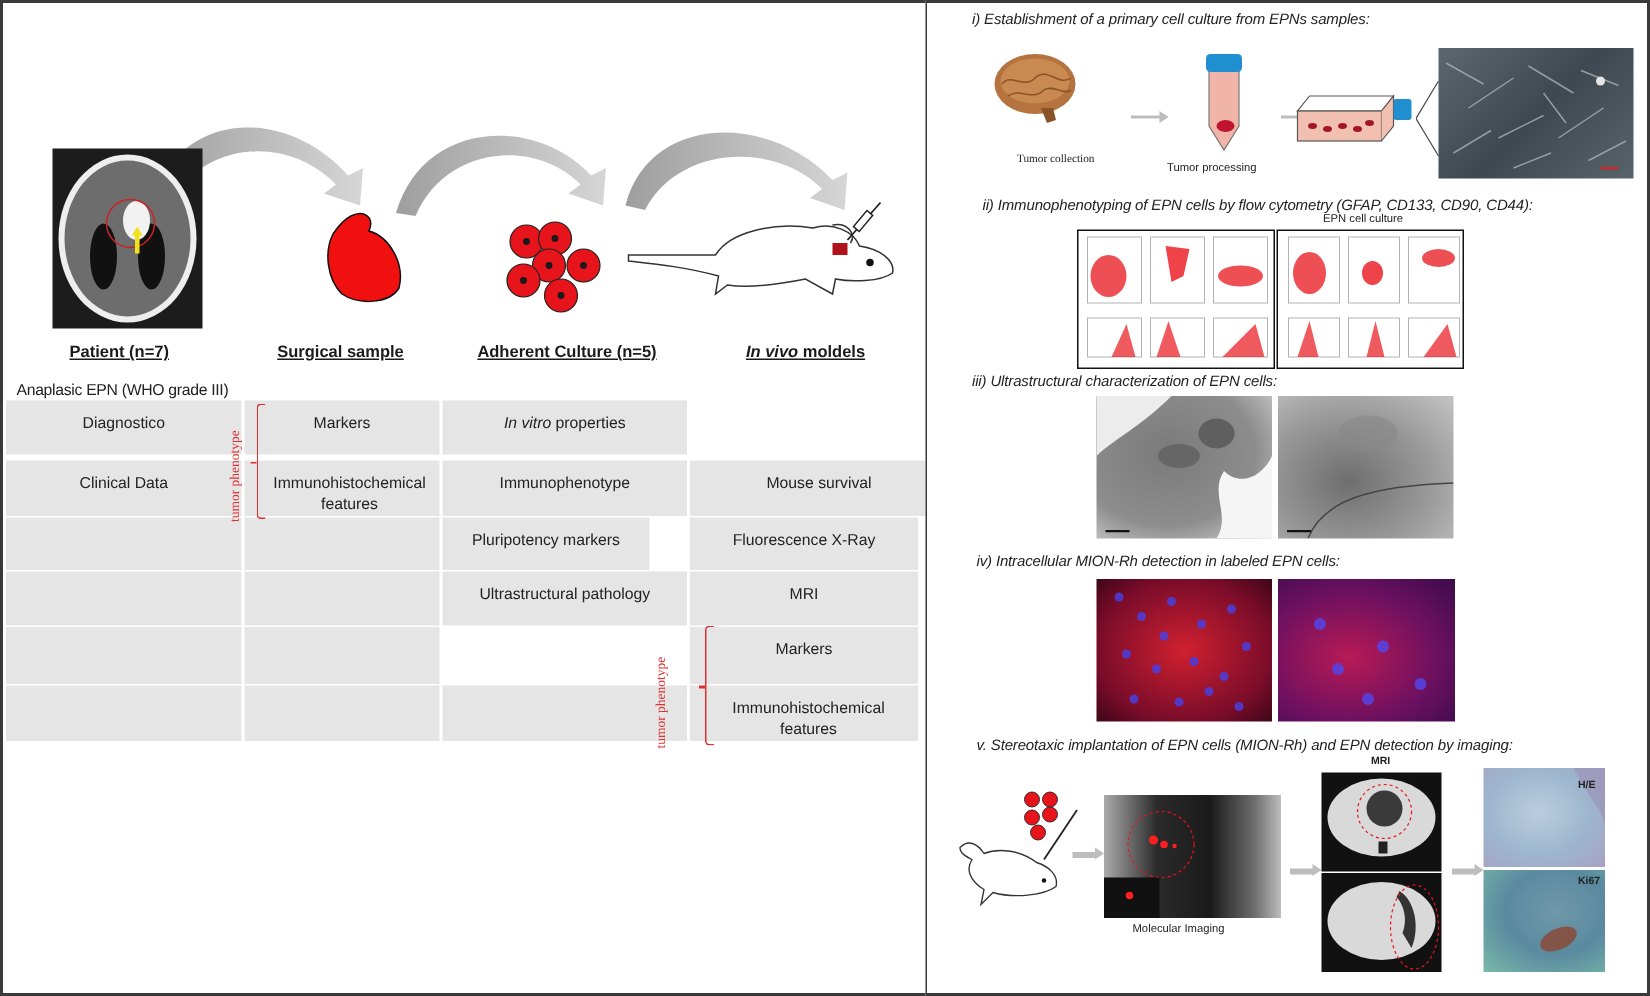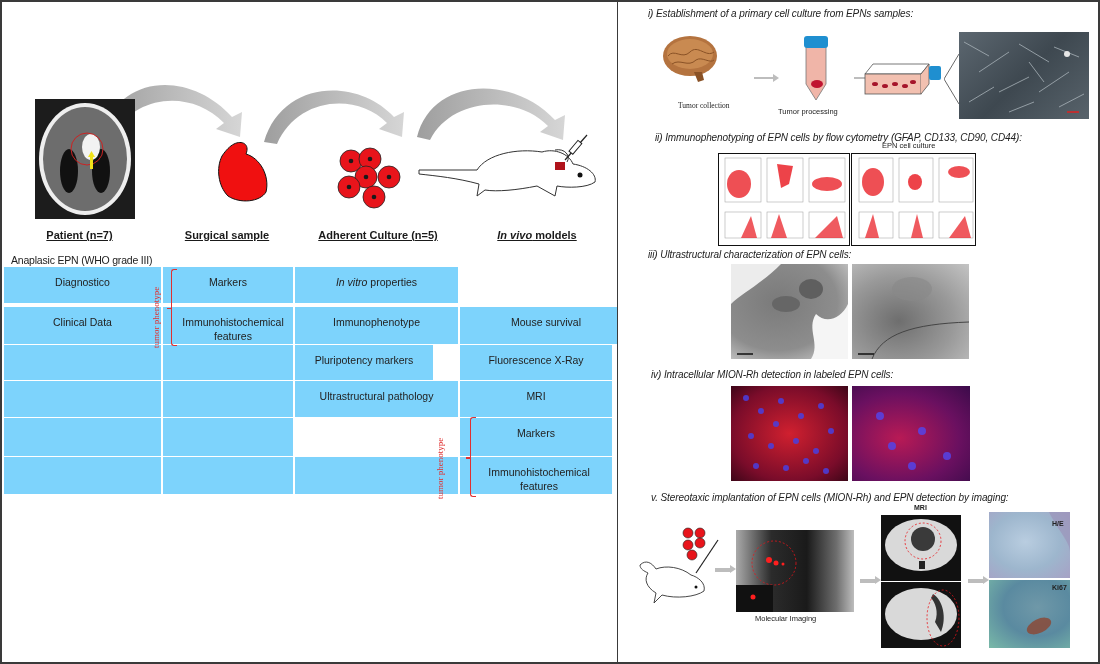--- a/index.html
+++ b/index.html
@@ -11,21 +11,21 @@
   #right-panel { left: 617px; top: 0; width: 483px; height: 664px; border-left: 1px solid #3a3a3a; text-align: center; }
 
   .abs { position: absolute; }
 
   
   .col-head { position: absolute; top: 227px; font-size: 11px; font-weight: bold; text-decoration: underline; color: #1a1a1a; text-align: center; white-space: nowrap; }
   .col-head i { font-style: italic; }
   .subtitle { position: absolute; left: 9px; top: 252px; font-size: 10.5px; color: #222; letter-spacing: -0.2px; }
 
   
-  .cell { position: absolute; background: #7dd3fc; font-size: 10.5px; color: #222; text-align: center; padding-top: 8px; line-height: 14px; }
+  .cell { position: absolute; background: #e5e5e5; font-size: 10.5px; color: #222; text-align: center; padding-top: 8px; line-height: 14px; }
   .cell i { font-style: italic; }
 
   .bracket { position: absolute; border: 1.5px solid #e03030; border-right: none; width: 6px; border-radius: 3px 0 0 3px; }
   .bracket::after { content: ""; position: absolute; left: -5px; top: 50%; width: 4px; height: 1.5px; background: #e03030; }
   .vtext { position: absolute; font-family: "Liberation Serif", serif; font-size: 9px; color: #e03030; transform: rotate(-90deg); transform-origin: left top; white-space: nowrap; }
 
   
   .sec-title { position: absolute; font-size: 10px; font-style: italic; color: #222; white-space: nowrap; letter-spacing: -0.1px; }
   .caption { position: absolute; font-size: 7.5px; color: #222; white-space: nowrap; }
   .img-box { position: absolute; overflow: hidden; }

